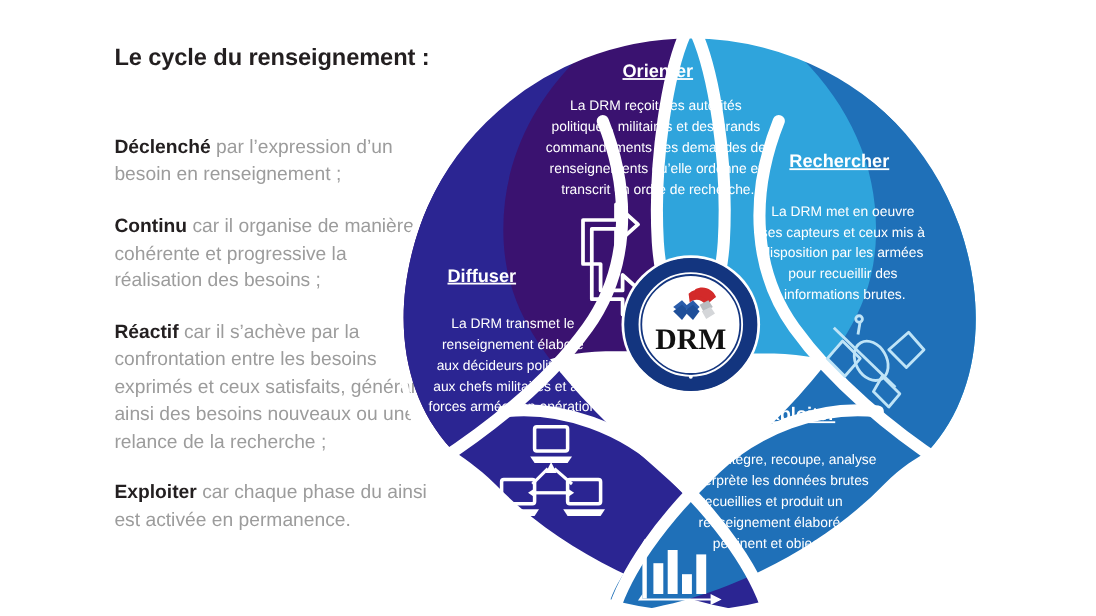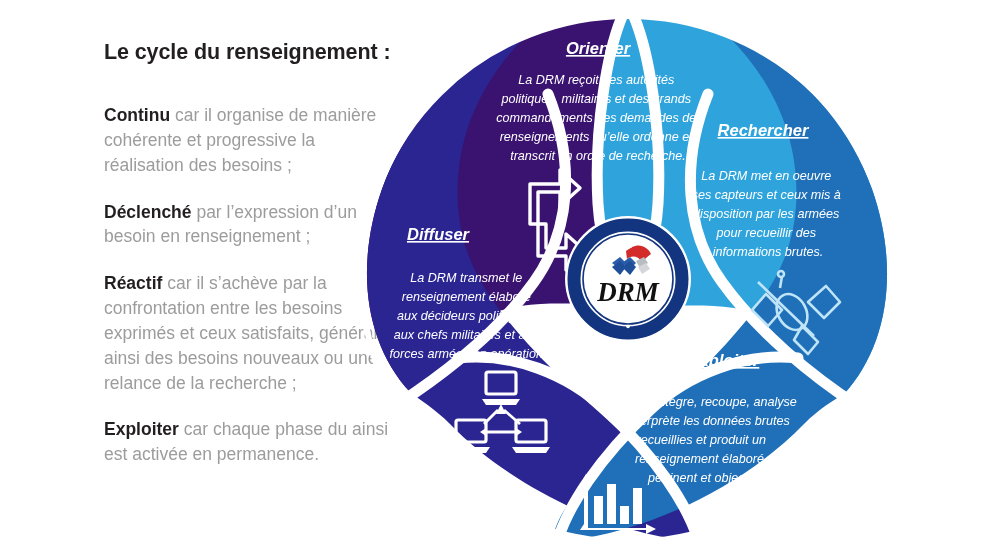--- a/index.html
+++ b/index.html
@@ -29,43 +29,42 @@
     left: 104px;
     top: 40px;
     width: 290px;
   }
 
   #page-title {
     font-size: 21.5px;
     font-weight: bold;
     color: #231f20;
     letter-spacing: -0.1px;
-    margin: 0 0 38px 0;
+    margin: 0 0 56px 0;
     white-space: nowrap;
   }
 
   .bullet {
     font-size: 17.5px;
     line-height: 1.42;
     color: #9c9c9c;
     margin-bottom: 22px;
   }
   .bullet .lead {
     color: #231f20;
     font-weight: bold;
   }
 
   
   #cycle-wrap {
     position: absolute;
     left: 358px;
-    top: 14px;
+    top: 30px;
     width: 540px;
     height: 530px;
-    font-style: italic;
   }
   #cycle-svg { display: block; }
 
   .seg-title {
     font-size: 16.5px;
     font-weight: 600;
     fill: #ffffff;
     text-decoration: underline;
   }
   .seg-body {
@@ -76,25 +75,25 @@
 </head>
 <body>
 
 <div id="slide">
 
   <div id="left-col">
 
     <div id="page-title">Le cycle du renseignement :</div>
 
     <div class="bullet">
+      <span class="lead">Déclenché</span><span> par l’expression d’un besoin en renseignement  ;</span>
+    </div>
+
+    <div class="bullet">
       <span class="lead">Continu</span><span> car il organise de manière cohérente et progressive la réalisation des besoins ;</span>
-    </div>
-
-    <div class="bullet">
-      <span class="lead">Déclenché</span><span> par l’expression d’un besoin en renseignement  ;</span>
     </div>
 
     <div class="bullet">
       <span class="lead">Réactif</span><span> car il s’achève par la confrontation entre les besoins exprimés et ceux satisfaits, générant ainsi des besoins nouveaux ou une relance de la recherche ;</span>
     </div>
 
     <div class="bullet">
       <span class="lead">Exploiter</span><span> car chaque phase du ainsi est activée en permanence.</span>
     </div>
 

